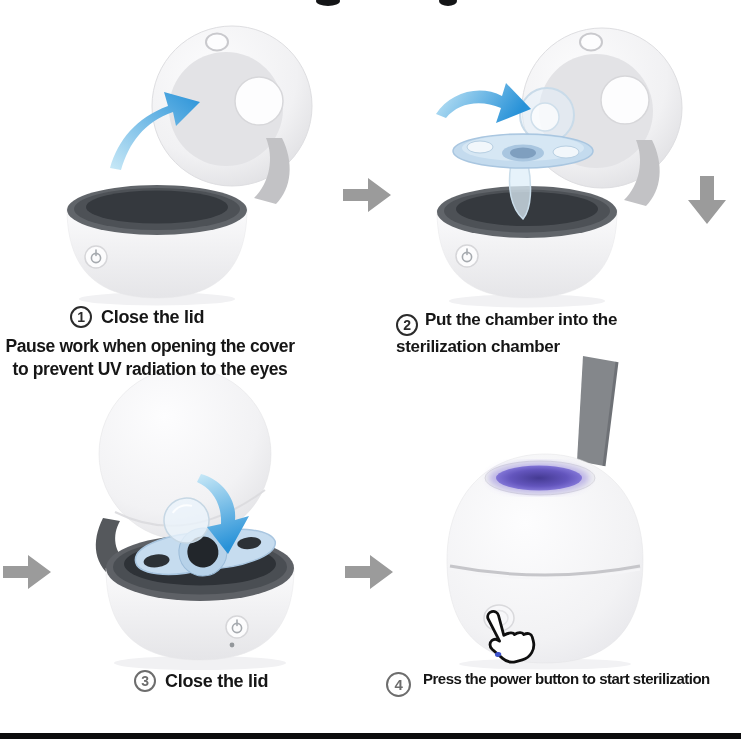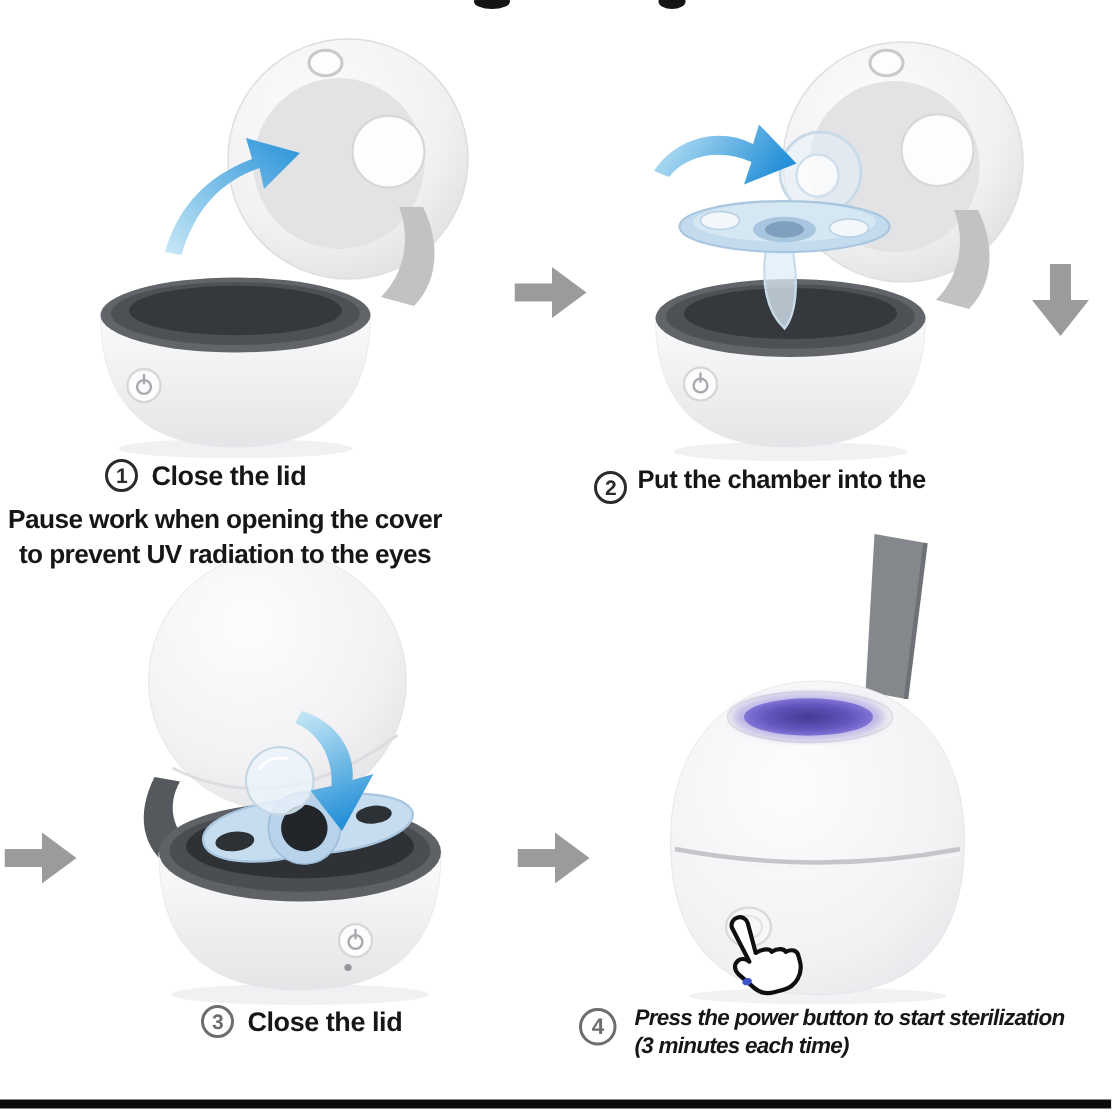--- a/index.html
+++ b/index.html
@@ -21,21 +21,21 @@
   #cap1{left:70px;top:306px;}
   #note1{position:absolute;left:-20px;top:335px;width:340px;text-align:center;font-weight:bold;
          font-size:17.5px;letter-spacing:-0.4px;line-height:23px;white-space:nowrap;}
   #cap2{position:absolute;left:396px;top:309px;font-weight:bold;font-size:17px;
         letter-spacing:-0.3px;line-height:21px;white-space:nowrap;}
   #cap2 .cnum{vertical-align:-5px;margin-right:7px;}
   #cap3{left:134px;top:670px;}
   #cap4{position:absolute;left:386px;top:669px;display:flex;gap:12px;font-weight:bold;
         font-size:15px;letter-spacing:-0.5px;line-height:19px;}
   #cap4 .cnum{margin-top:3px;}
-  #cap4 .lines div{white-space:nowrap;font-style:italic;}
+  #cap4 .lines div{white-space:nowrap;}
 </style>
 </head>
 <body>
 
 <div class="canvas">
 
   <div class="remnant" id="rem1"></div>
   <div class="remnant" id="rem2"></div>
 
   <svg class="illus" style="left:30px;top:12px" width="300" height="300" viewBox="0 0 300 300">
@@ -230,29 +230,29 @@
     <span>Close the lid</span>
   </div>
 
   <div id="note1">
     <div>Pause work when opening the cover</div>
     <div>to prevent UV radiation to the eyes</div>
   </div>
 
   <div id="cap2">
     <span class="cnum">2</span><span>Put the chamber into the</span><br>
+    <span>sterilization chamber</span>
   </div>
 
   <div class="cap" id="cap3">
     <span class="cnum gray">3</span>
     <span>Close the lid</span>
   </div>
 
   <div id="cap4">
     <span class="cnum gray c25">4</span>
     <div class="lines">
       <div>Press the power button to start sterilization</div>
-      <div>(3 minutes each time)</div>
     </div>
   </div>
 
   <div class="bottom-bar"></div>
 </div>
 
 </body></html>

